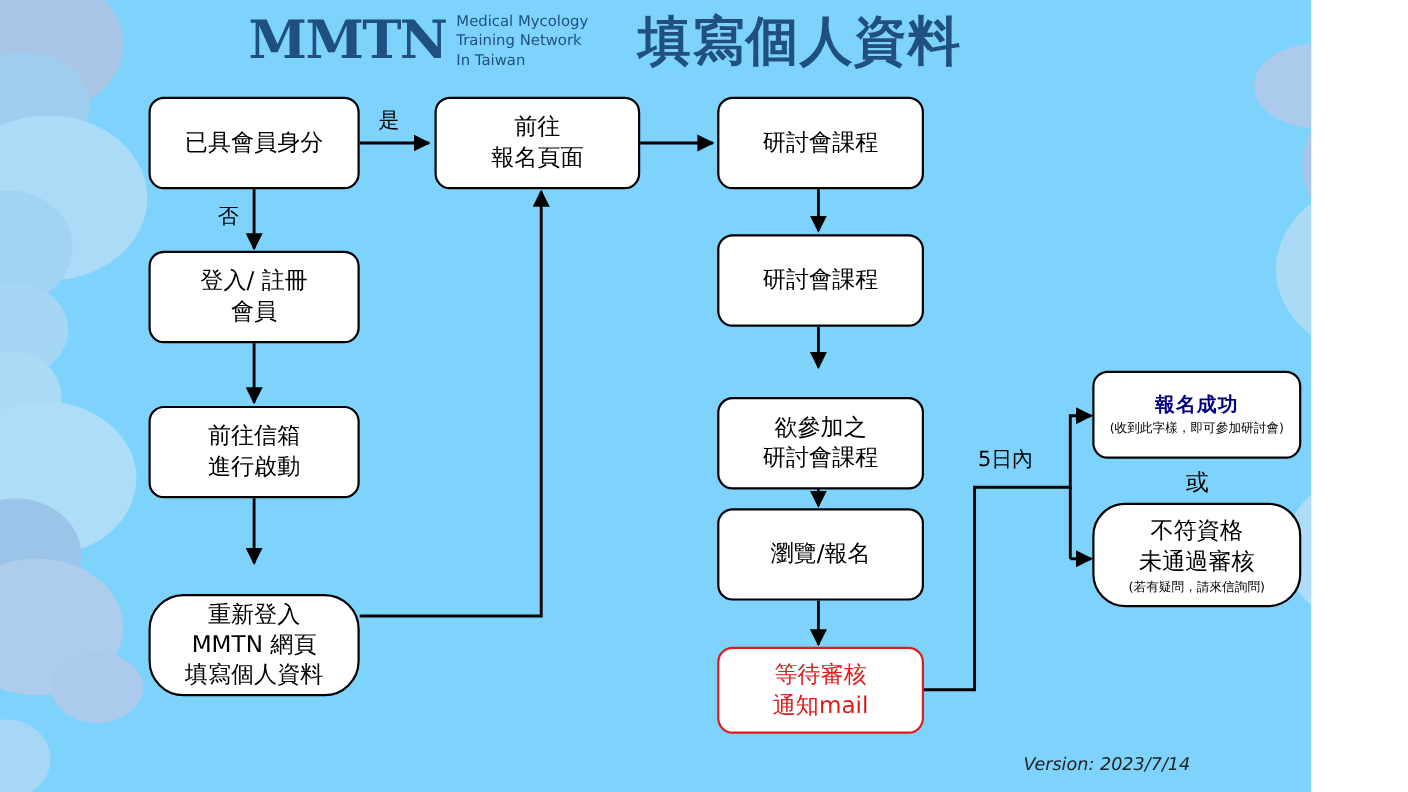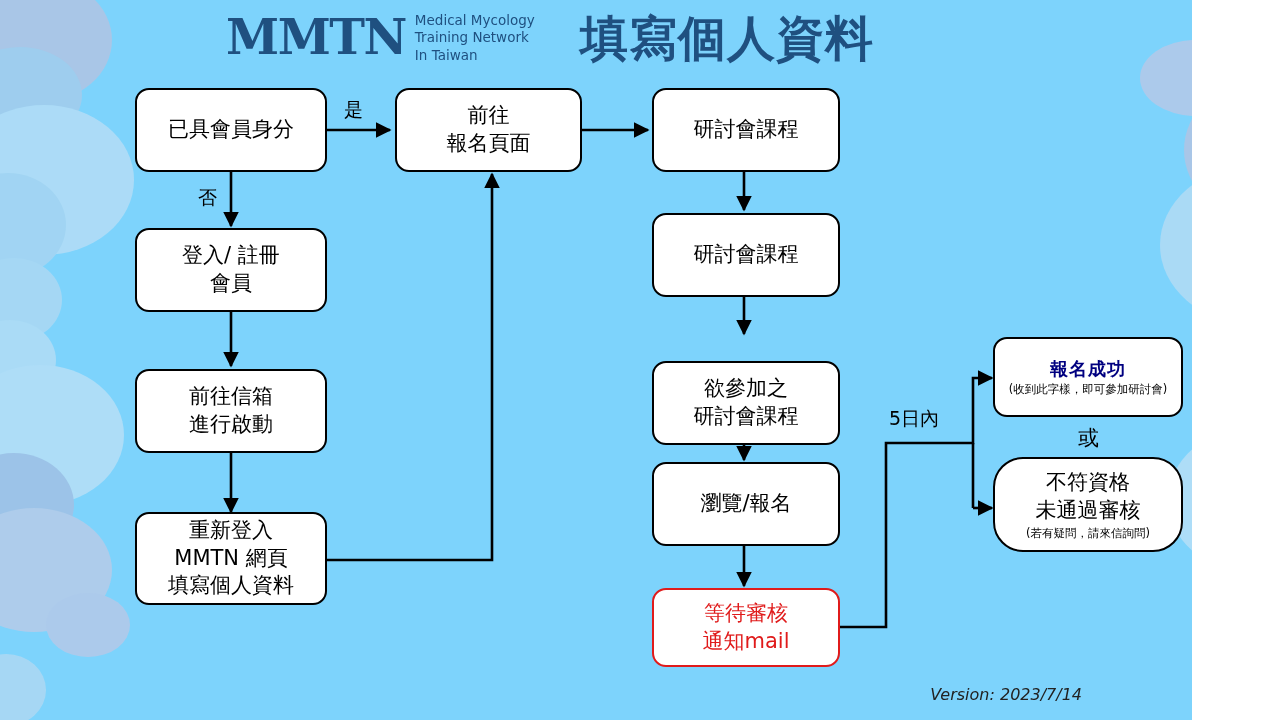--- a/index.html
+++ b/index.html
@@ -212,21 +212,21 @@
 
   <div class="node" style="left:135px; top:88px; width:192px; height:84px;">
     <span>已具會員身分</span>
   </div>
 
   <div class="node" style="left:135px; top:369px; width:192px; height:84px;justify-content:center;">
     <span>前往信箱
 進行啟動</span>
   </div>
 
-  <div class="node" style="left:135px; top:512px; width:192px; height:93px;">
+  <div class="node" style="left:135px; top:540px; width:192px; height:93px;border-radius:32px;">
     <span>重新登入
 MMTN 網頁
 填寫個人資料</span>
   </div>
 
   <div class="node" style="left:395px; top:88px; width:187px; height:84px;">
     <span>前往
 報名頁面</span>
   </div>
 

